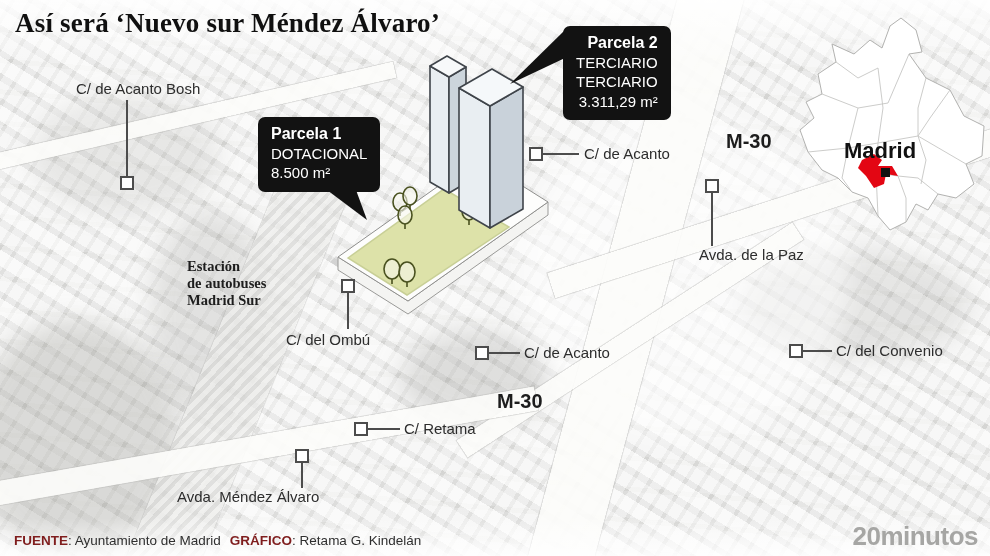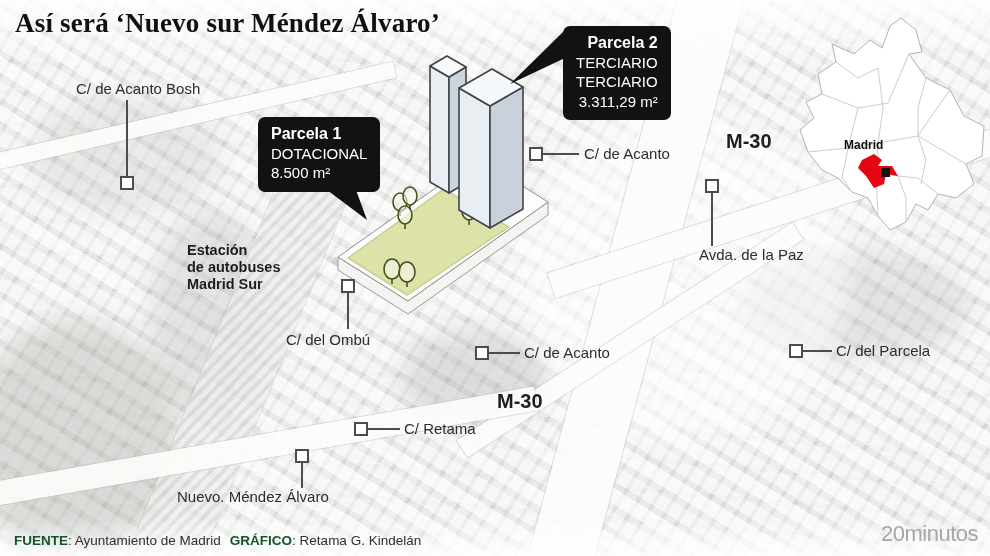--- a/index.html
+++ b/index.html
@@ -45,26 +45,26 @@
   .marker-line{position:absolute;background:#4c4c4c;}
   .marker-line.h{height:2px;}
   .marker-line.v{width:2px;}
   
   .callout{
     position:absolute;background:#121212;color:#fff;border-radius:7px;
     padding:7px 13px 9px 13px;font-size:15px;line-height:19.5px;white-space:nowrap;
   }
   .callout .name{font-weight:700;font-size:16px;}
   
-  .inset-label{position:absolute;left:844px;top:138px;font-weight:700;font-size:12px;color:#111;}
+  .inset-label{position:absolute;left:844px;top:138px;font-weight:700;font-size:22px;color:#111;}
   .footer{position:absolute;left:14px;top:533px;font-size:13.5px;color:#2f2f2f;white-space:nowrap;}
-  .footer b{color:#14532d;margin-top:32px;}
+  .footer b{color:#7f1d1d;margin-top:32px;}
   .footer .gap{display:inline-block;width:9px;}
   .brand{
-    position:absolute;right:12px;top:521px;font-size:22px;font-weight:400;
+    position:absolute;right:12px;top:521px;font-size:26px;font-weight:700;
     color:#a6a6a4;letter-spacing:-.5px;
   }
   svg{position:absolute;pointer-events:none;}
 </style>
 </head>
 <body>
 
 <div class="canvas">
 
   <div class="bg-texture"></div>
@@ -162,21 +162,21 @@
   </div>
 
   <div class="map-label" style="left:76px;top:80px;">C/ de Acanto Bosh</div>
   <div class="marker-line v" style="left:126px;top:100px;height:77px;"></div>
   <div class="marker-square" style="left:120px;top:176px;"></div>
 
   <div class="marker-square" style="left:529px;top:147px;"></div>
   <div class="marker-line h" style="left:543px;top:153px;width:36px;"></div>
   <div class="map-label" style="left:584px;top:145px;">C/ de Acanto</div>
 
-  <div class="map-label small-bold" style="left:187px;top:242px;">
+  <div class="map-label small-bold" style="left:187px;top:258px;font-family:Liberation Serif, serif;">
     <div>Estación</div>
     <div>de autobuses</div>
     <div>Madrid Sur</div>
   </div>
 
   <div class="marker-square" style="left:341px;top:279px;"></div>
   <div class="marker-line v" style="left:347px;top:293px;height:36px;"></div>
   <div class="map-label" style="left:286px;top:331px;">C/ del Ombú</div>
 
   <div class="marker-square" style="left:475px;top:346px;"></div>
@@ -185,28 +185,28 @@
 
   <div class="m30" style="left:497px;top:390px;">M-30</div>
   <div class="m30" style="left:726px;top:130px;">M-30</div>
 
   <div class="marker-square" style="left:705px;top:179px;"></div>
   <div class="marker-line v" style="left:711px;top:193px;height:53px;"></div>
   <div class="map-label" style="left:699px;top:246px;">Avda. de la Paz</div>
 
   <div class="marker-square" style="left:789px;top:344px;"></div>
   <div class="marker-line h" style="left:803px;top:350px;width:29px;"></div>
-  <div class="map-label" style="left:836px;top:342px;">C/ del Parcela</div>
+  <div class="map-label" style="left:836px;top:342px;">C/ del Convenio</div>
 
   <div class="marker-square" style="left:354px;top:422px;"></div>
   <div class="marker-line h" style="left:368px;top:428px;width:32px;"></div>
   <div class="map-label" style="left:404px;top:420px;text-align:center;">C/ Retama</div>
 
   <div class="marker-square" style="left:295px;top:449px;"></div>
   <div class="marker-line v" style="left:301px;top:463px;height:25px;"></div>
-  <div class="map-label" style="left:177px;top:488px;">Nuevo. Méndez Álvaro</div>
+  <div class="map-label" style="left:177px;top:488px;">Avda. Méndez Álvaro</div>
 
   <div class="footer">
     <b>FUENTE</b><span>: Ayuntamiento de Madrid</span><span class="gap"></span><b>GRÁFICO</b><span>: Retama G. Kindelán</span>
   </div>
   <div class="brand">20minutos</div>
 
 </div>
 
 </body></html>

